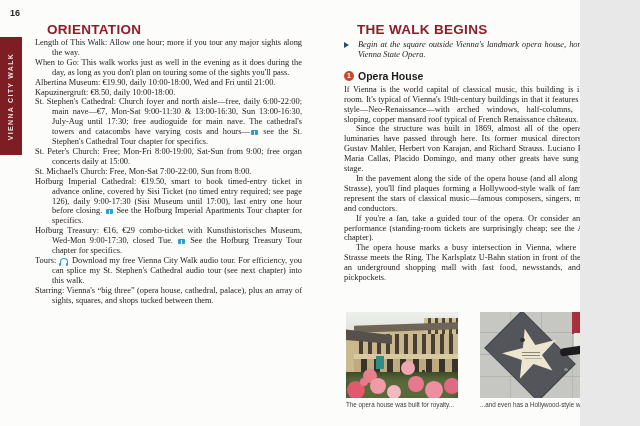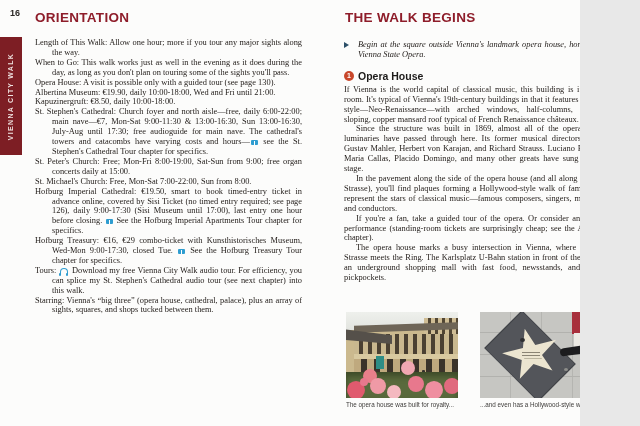--- a/index.html
+++ b/index.html
@@ -11,21 +11,21 @@
   .pagenum{position:absolute;top:8px;font:bold 9px "Liberation Sans",sans-serif;color:#2b2826;}
   #page-left .pagenum{left:10px;} #page-right .pagenum{right:10px;font-family:Liberation Mono, monospace;}
 
   .tab{position:absolute;top:37px;width:22px;height:118px;background:#7d1e24;
        display:flex;align-items:center;justify-content:center;overflow:visible;}
   .tab-left{left:0;} .tab-right{right:0;}
   .tab-text{font:bold 7px "Liberation Sans",sans-serif;letter-spacing:1.3px;color:#efe2e0;white-space:nowrap;}
   .tab-left .tab-text{transform:rotate(-90deg);}
   .tab-right .tab-text{transform:rotate(90deg);}
 
-  .page-title{position:absolute;top:10px;margin:0;font:bold 13.5px "Liberation Sans",sans-serif;
+  .page-title{position:absolute;top:10px;margin:12px;font:bold 13.5px "Liberation Sans",sans-serif;
               color:#8e1d2a;letter-spacing:.3px;}
   #page-left .page-title{left:35px;} #page-right .page-title{left:25px;}
 
   .bodyblock{position:absolute;top:38px;font-size:8.4px;line-height:9.9px;text-align:justify;}
   #page-left .bodyblock{left:35px;right:18px;}
   #page-right .bodyblock{left:24px;right:30px;}
 
   .entry{margin:0;padding-left:17px;text-indent:-17px;}
   .entry b{font-weight:normal;}
 
@@ -108,21 +108,20 @@
 
   <div class="page" id="page-left">
     <div class="pagenum">16</div>
     <div class="tab tab-left">
       <span class="tab-text">VIENNA CITY WALK</span>
     </div>
     <h2 class="page-title">ORIENTATION</h2>
     <div class="bodyblock">
         <p class="entry"><b>Length of This Walk:</b> Allow one hour; more if you tour any major sights along the way.</p>
         <p class="entry"><b>When to Go:</b> This walk works just as well in the evening as it does during the day, as long as you don't plan on touring some of the sights you'll pass.</p>
-        <p class="entry"><b>Opera House:</b> A visit is possible only with a guided tour (see page 130).</p>
         <p class="entry"><b>Albertina Museum:</b> €19.90, daily 10:00-18:00, Wed and Fri until 21:00.</p>
         <p class="entry"><b>Kapuzinergruft:</b> €8.50, daily 10:00-18:00.</p>
         <p class="entry"><b>St. Stephen's Cathedral:</b> Church foyer and north aisle—free, daily 6:00-22:00; main nave—€7, Mon-Sat 9:00-11:30 &amp; 13:00-16:30, Sun 13:00-16:30, July-Aug until 17:30; free audioguide for main nave. The cathedral's towers and catacombs have varying costs and hours—<span class="ico book-icon"></span> see the St. Stephen's Cathedral Tour chapter for specifics.</p>
         <p class="entry"><b>St. Peter's Church:</b> Free; Mon-Fri 8:00-19:00, Sat-Sun from 9:00; free organ concerts daily at 15:00.</p>
         <p class="entry"><b>St. Michael's Church:</b> Free, Mon-Sat 7:00-22:00, Sun from 8:00.</p>
         <p class="entry"><b>Hofburg Imperial Cathedral:</b> €19.50, smart to book timed-entry ticket in advance online, covered by Sisi Ticket (no timed entry required; see page 126), daily 9:00-17:30 (Sisi Museum until 17:00), last entry one hour before closing. <span class="ico book-icon"></span> See the Hofburg Imperial Apartments Tour chapter for specifics.</p>
         <p class="entry"><b>Hofburg Treasury:</b> €16, €29 combo-ticket with Kunsthistorisches Museum, Wed-Mon 9:00-17:30, closed Tue. <span class="ico book-icon"></span> See the Hofburg Treasury Tour chapter for specifics.</p>
         <p class="entry"><b>Tours:</b> <span class="ico headphones-icon"></span> Download my free Vienna City Walk audio tour. For efficiency, you can splice my St. Stephen's Cathedral audio tour (see next chapter) into this walk.</p>
         <p class="entry"><b>Starring:</b> Vienna's “big three” (opera house, cathedral, palace), plus an array of sights, squares, and shops tucked between them.</p>
       </div>

